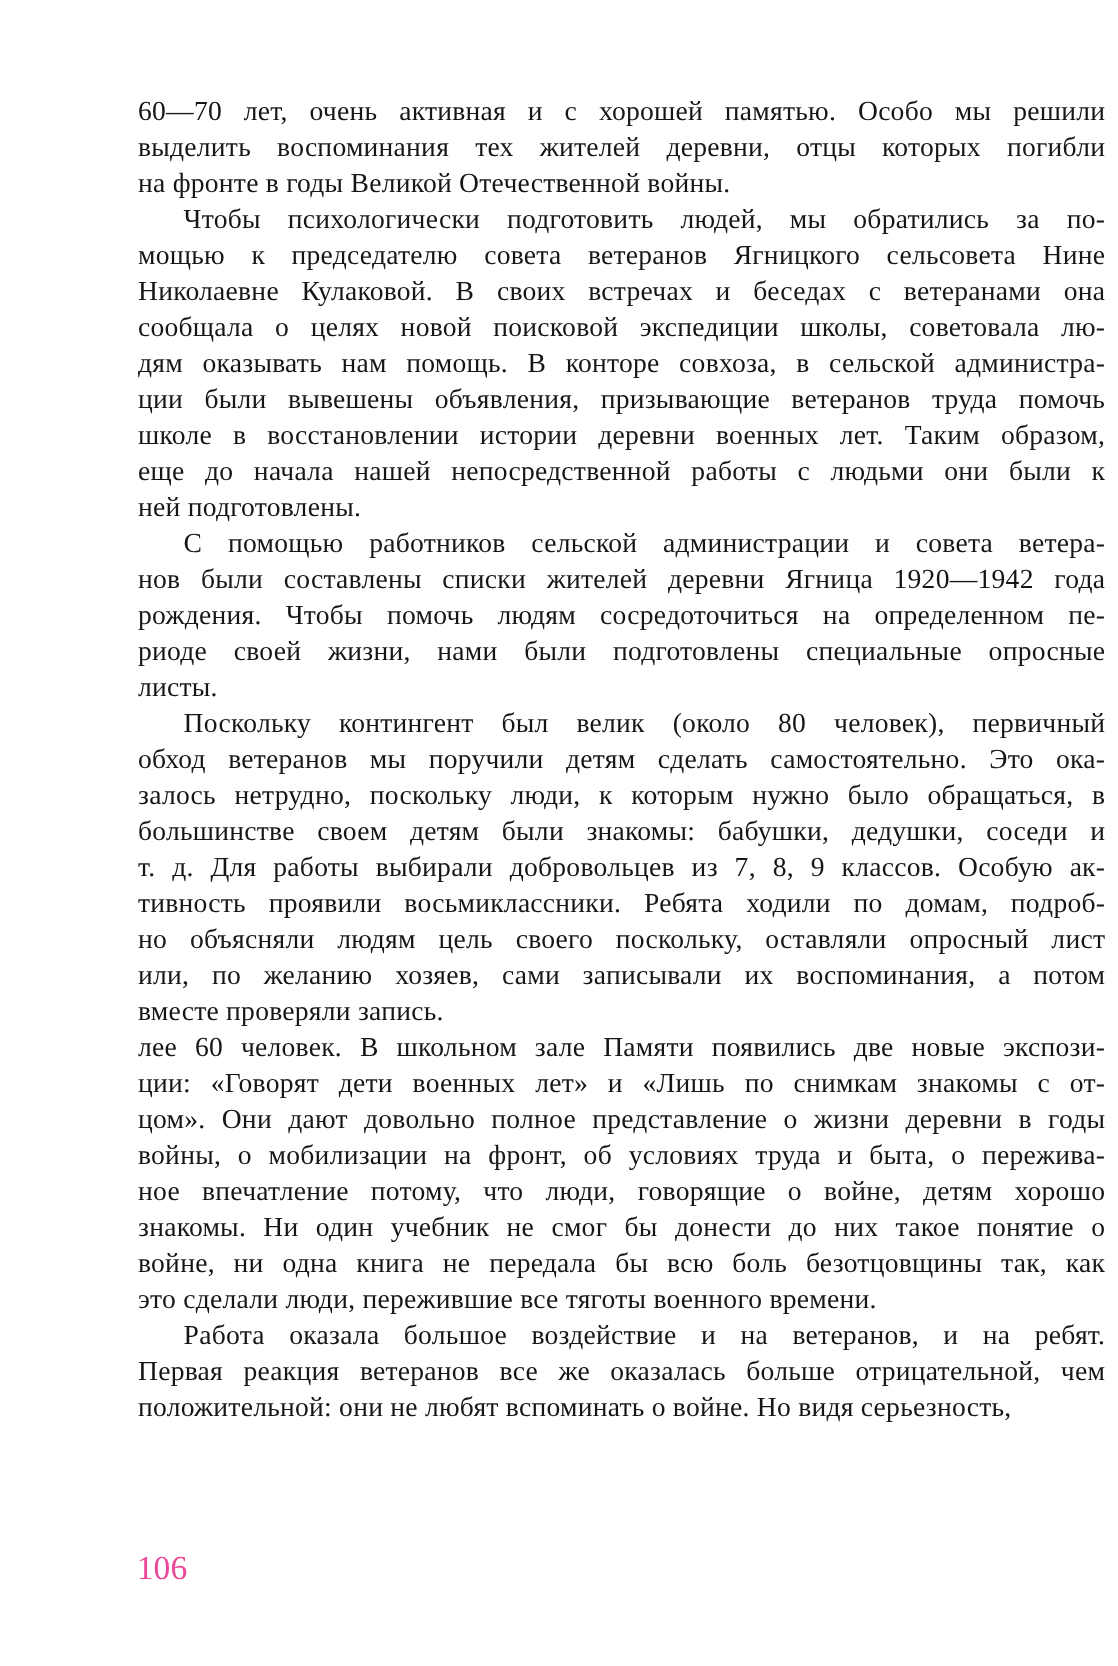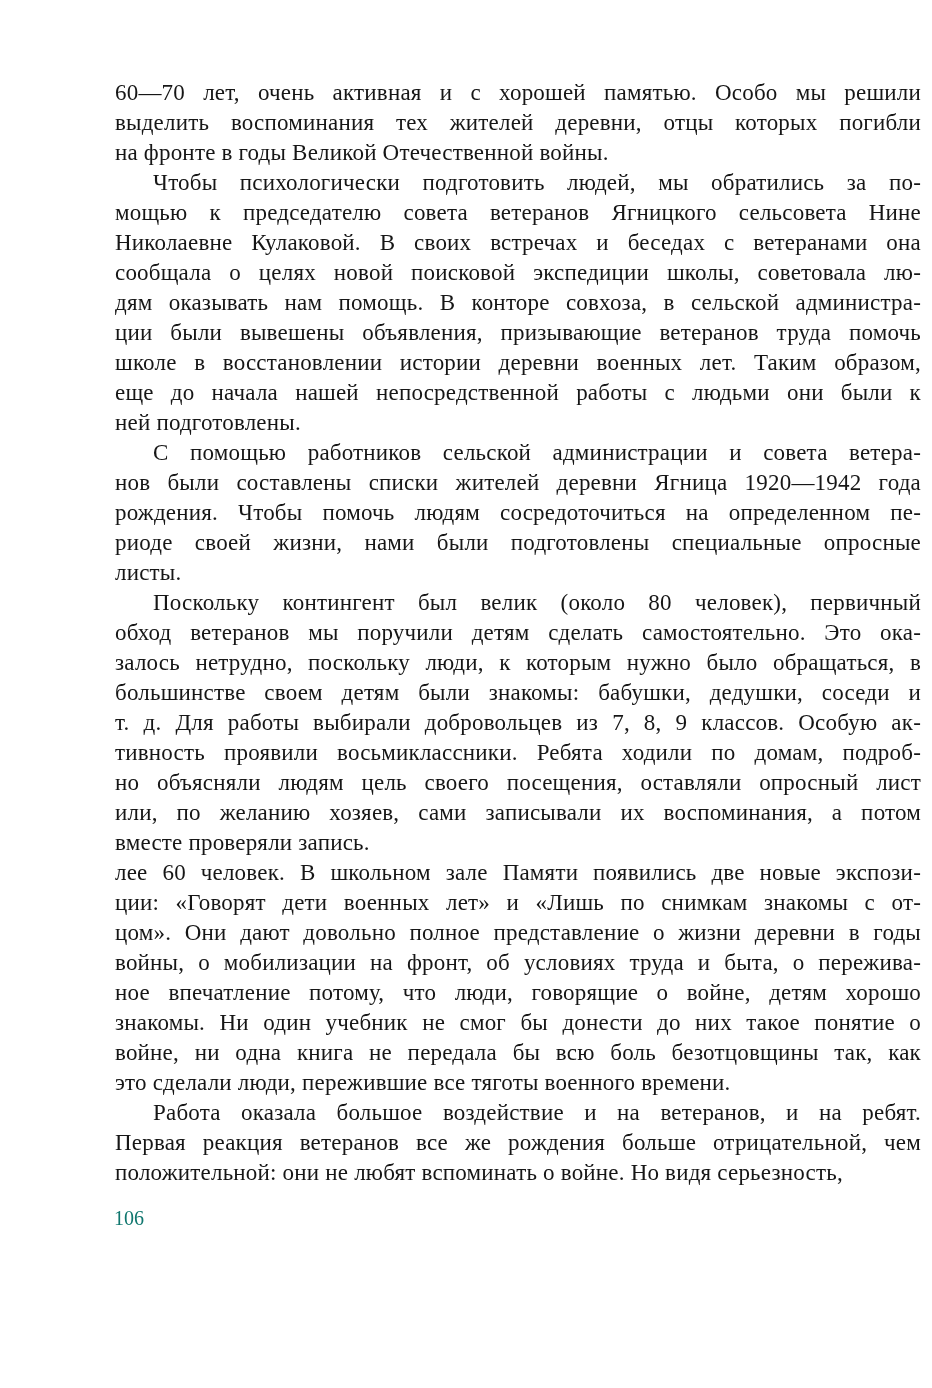--- a/index.html
+++ b/index.html
@@ -45,23 +45,23 @@
   .line.last {
     text-align: right;
     text-align-last: left;
   }
   .line.indent {
     text-indent: 38px;
   }
   .page-number {
     position: absolute;
     left: 114px;
-    top: 1207px;
-    font-size: 20px;
-    color: #0f766e;
+    top: 1292px;
+    font-size: 28px;
+    color: #ec4899;
   }
 </style>
 </head>
 <body>
 
 <div class="page">
   <div class="text-block">
       <div class="paragraph">
         <div class="line">60—70 лет, очень активная и с хорошей памятью. Особо мы решили</div>
         <div class="line">выделить воспоминания тех жителей деревни, отцы которых погибли</div>
@@ -85,34 +85,34 @@
         <div class="line">риоде своей жизни, нами были подготовлены специальные опросные</div>
         <div class="line last">листы.</div>
       </div>
       <div class="paragraph">
         <div class="line indent">Поскольку контингент был велик (около 80 человек), первичный</div>
         <div class="line">обход ветеранов мы поручили детям сделать самостоятельно. Это ока-</div>
         <div class="line">залось нетрудно, поскольку люди, к которым нужно было обращаться, в</div>
         <div class="line">большинстве своем детям были знакомы: бабушки, дедушки, соседи и</div>
         <div class="line">т. д. Для работы выбирали добровольцев из 7, 8, 9 классов. Особую ак-</div>
         <div class="line">тивность проявили восьмиклассники. Ребята ходили по домам, подроб-</div>
-        <div class="line">но объясняли людям цель своего посещения, оставляли опросный лист</div>
+        <div class="line">но объясняли людям цель своего поскольку, оставляли опросный лист</div>
         <div class="line">или, по желанию хозяев, сами записывали их воспоминания, а потом</div>
         <div class="line last">вместе проверяли запись.</div>
       </div>
       <div class="paragraph">
         <div class="line">лее 60 человек. В школьном зале Памяти появились две новые экспози-</div>
         <div class="line">ции: «Говорят дети военных лет» и «Лишь по снимкам знакомы с от-</div>
         <div class="line">цом». Они дают довольно полное представление о жизни деревни в годы</div>
         <div class="line">войны, о мобилизации на фронт, об условиях труда и быта, о пережива-</div>
         <div class="line">ное впечатление потому, что люди, говорящие о войне, детям хорошо</div>
         <div class="line">знакомы. Ни один учебник не смог бы донести до них такое понятие о</div>
         <div class="line">войне, ни одна книга не передала бы всю боль безотцовщины так, как</div>
         <div class="line last">это сделали люди, пережившие все тяготы военного времени.</div>
       </div>
       <div class="paragraph">
         <div class="line indent">Работа оказала большое воздействие и на ветеранов, и на ребят.</div>
-        <div class="line">Первая реакция ветеранов все же рождения больше отрицательной, чем</div>
+        <div class="line">Первая реакция ветеранов все же оказалась больше отрицательной, чем</div>
         <div class="line last">положительной: они не любят вспоминать о войне. Но видя серьезность,</div>
       </div>
     </div>
   <div class="page-number">106</div>
 </div>
 
 </body></html>

